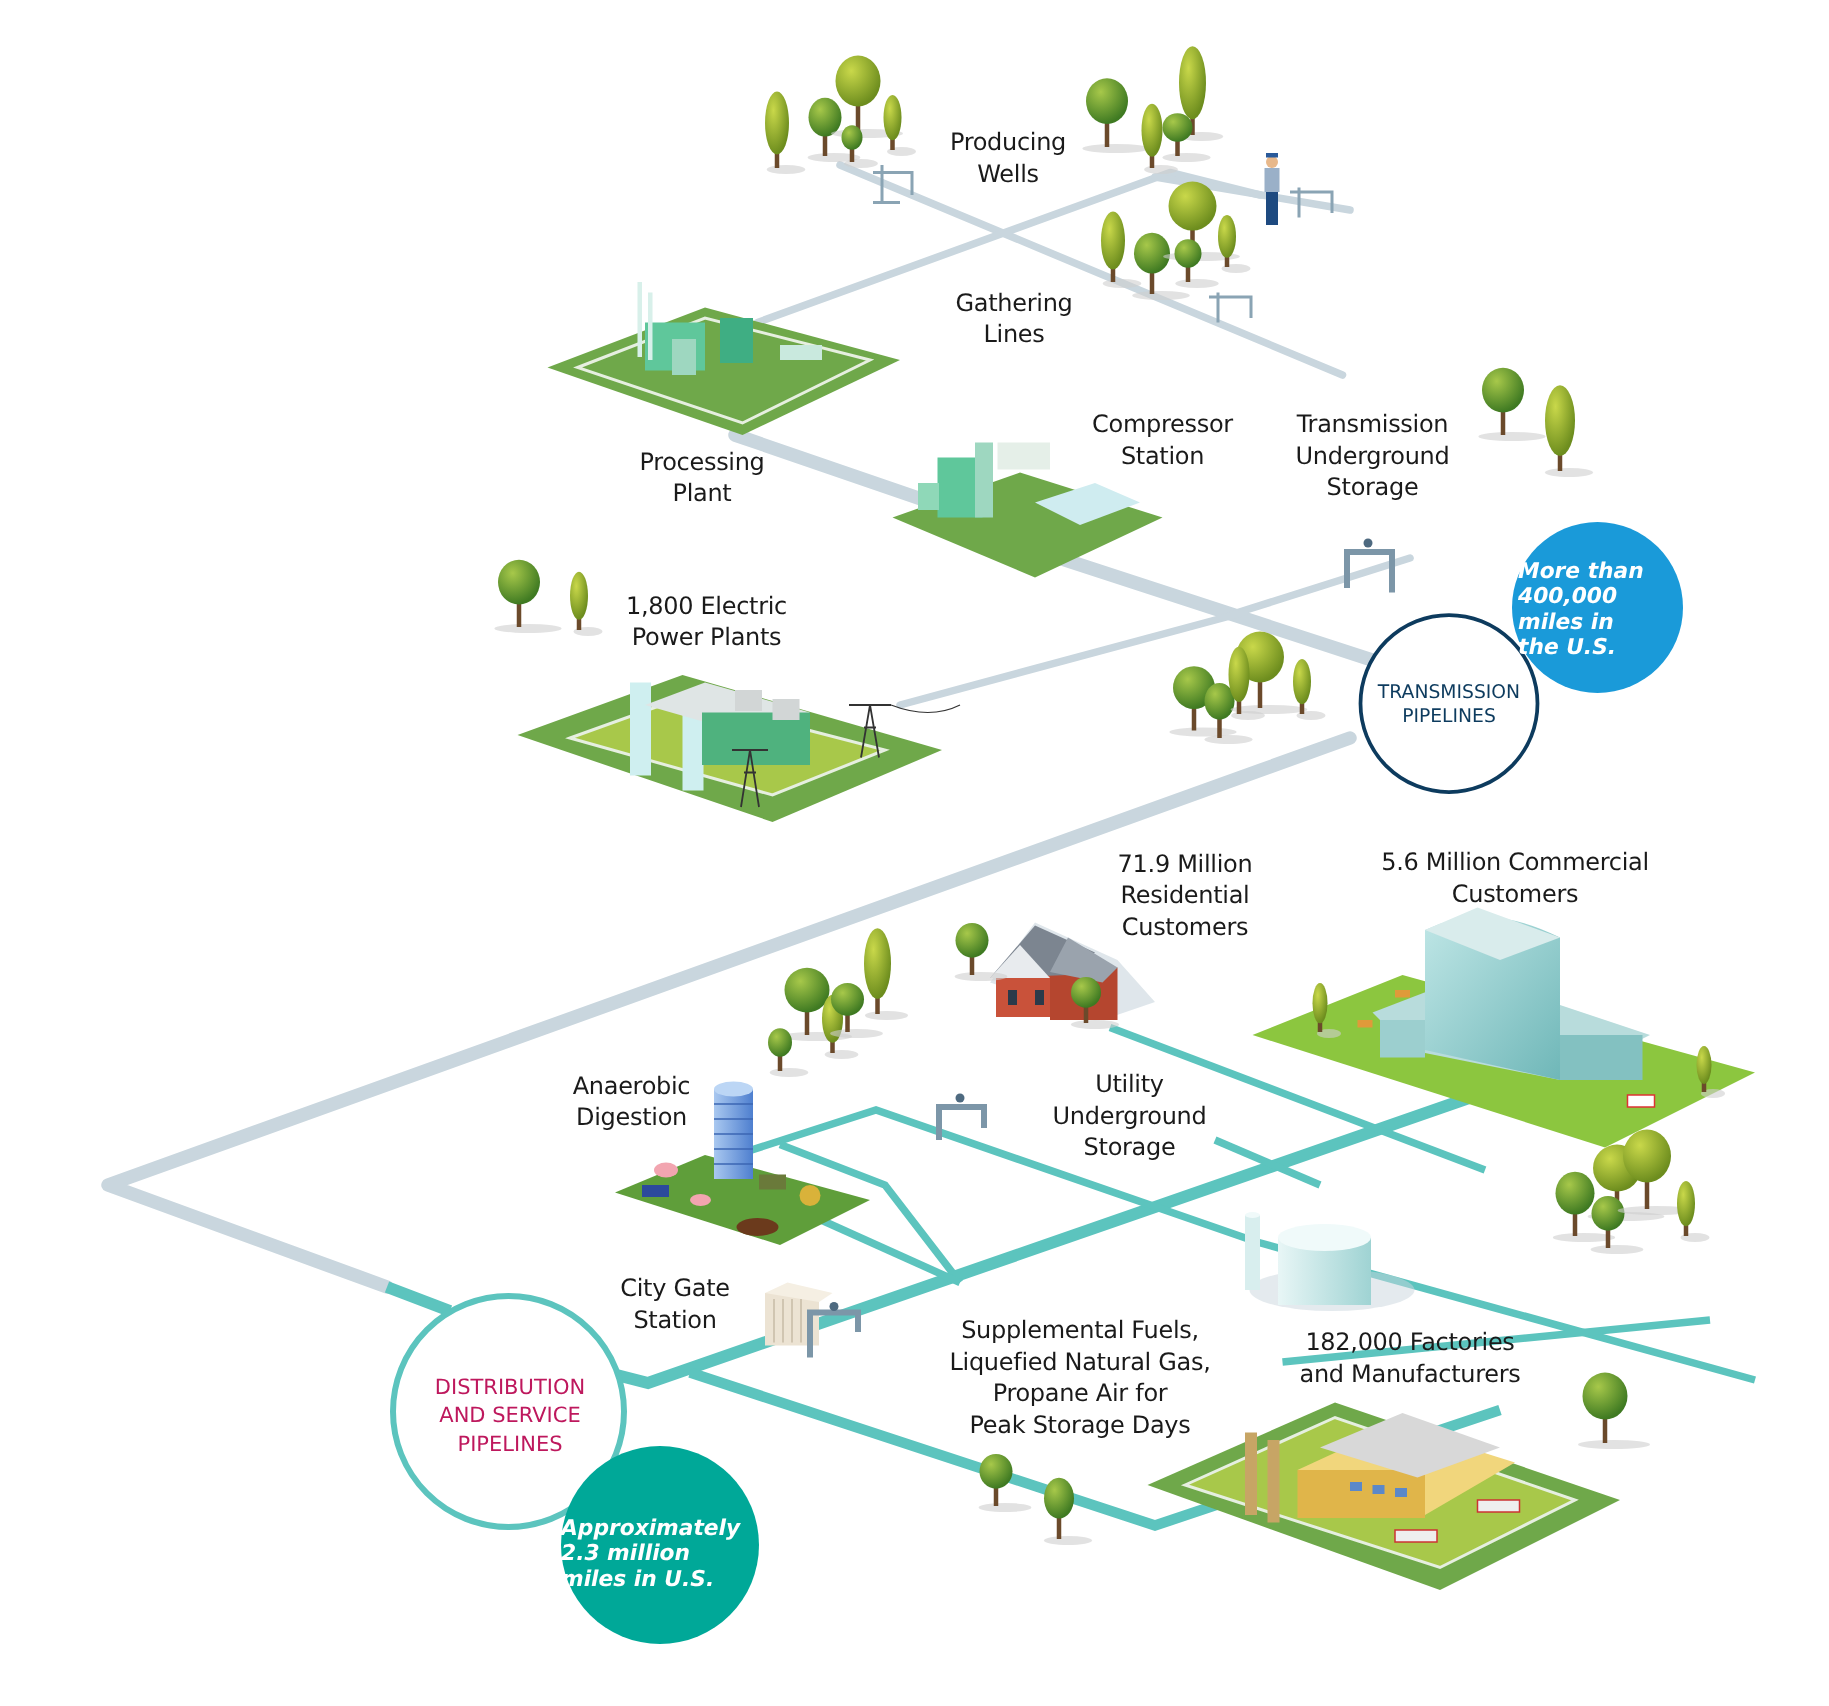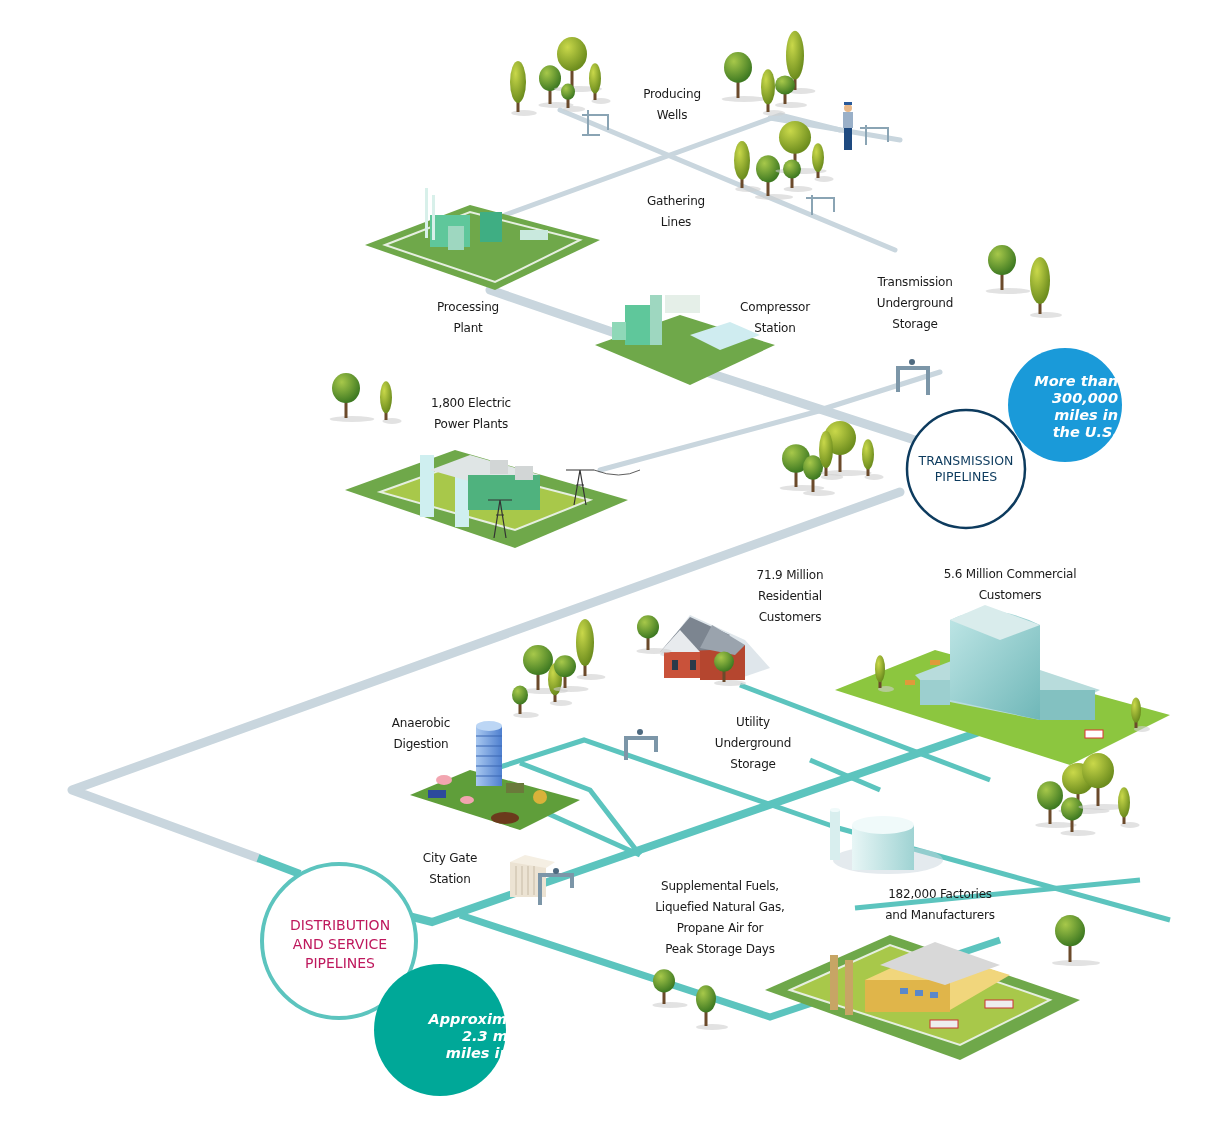--- a/index.html
+++ b/index.html
@@ -1,24 +1,24 @@
 <!DOCTYPE html>
 <html><head>
 <meta charset="utf-8">
 <style>
   html, body { margin: 0; padding: 0; background: #ffffff; }
   body { width: 1219px; height: 1137px; position: relative; overflow: hidden;
          font-family: "Liberation Sans", "DejaVu Sans", sans-serif; }
   #diagram { position: absolute; left: 0; top: 0; width: 1219px; height: 1137px; }
-  .lbl { position: absolute; text-align: center; color: #1a1a1a; font-size: 12px; line-height: 21px;
+  .lbl { position: absolute; text-align: center; color: #1a1a1a; font-size: 16px; line-height: 21px;
          font-family: "DejaVu Sans", "Liberation Sans", sans-serif; letter-spacing: -0.2px; }
   .lbl span { display: block; }
   .circle-text { position: absolute; text-align: center; font-family: "DejaVu Sans", sans-serif; }
   .circle-text span { display: block; }
-  .stat { position: absolute; text-align: right; color: #ffffff; font-style: italic; font-weight: bold;
+  .stat { position: absolute; text-align: left; color: #ffffff; font-style: italic; font-weight: bold;
           font-family: "DejaVu Sans", sans-serif; font-size: 14.5px; line-height: 17px; }
   .stat span { display: block; }
 </style>
 </head>
 <body>
 
 <svg id="diagram" viewBox="0 0 1219 1137" xmlns="http://www.w3.org/2000/svg">
   <defs>
     <radialGradient id="treeShade" cx="35%" cy="30%" r="70%">
       <stop offset="0%" stop-color="#a7c84a"></stop>
@@ -419,21 +419,21 @@
   <span>Wells</span>
 </div>
 <div class="lbl" style="left:616px;top:191px;width:120px;">
   <span>Gathering</span>
   <span>Lines</span>
 </div>
 <div class="lbl" style="left:408px;top:297px;width:120px;">
   <span>Processing</span>
   <span>Plant</span>
 </div>
-<div class="lbl" style="left:710px;top:272px;width:130px;margin-top:25px;">
+<div class="lbl" style="left:710px;top:272px;width:130px;">
   <span>Compressor</span>
   <span>Station</span>
 </div>
 <div class="lbl" style="left:850px;top:272px;width:130px;">
   <span>Transmission</span>
   <span>Underground</span>
   <span>Storage</span>
 </div>
 <div class="lbl" style="left:406px;top:393px;width:130px;">
   <span>1,800 Electric</span>
@@ -471,26 +471,26 @@
   <span>182,000 Factories</span>
   <span>and Manufacturers</span>
 </div>
 
 <div class="circle-text" style="left:906px;top:453px;width:120px;color:#0d3b5e;font-size:12.5px;line-height:16px;">
   <span>TRANSMISSION</span>
   <span>PIPELINES</span>
 </div>
 <div class="stat" style="left:1012px;top:373px;width:106px;">
   <span>More than</span>
-  <span>300,000</span>
+  <span>400,000</span>
   <span>miles in</span>
   <span>the U.S.</span>
 </div>
 <div class="circle-text" style="left:270px;top:916px;width:140px;color:#be185d;font-size:14px;line-height:19px;">
   <span>DISTRIBUTION</span>
   <span>AND SERVICE</span>
   <span>PIPELINES</span>
 </div>
-<div class="stat" style="left:374px;top:1011px;width:134px;margin-left:40px;">
+<div class="stat" style="left:374px;top:1011px;width:134px;">
   <span>Approximately</span>
   <span>2.3 million</span>
   <span>miles in U.S.</span>
 </div>
 
 </body></html>

